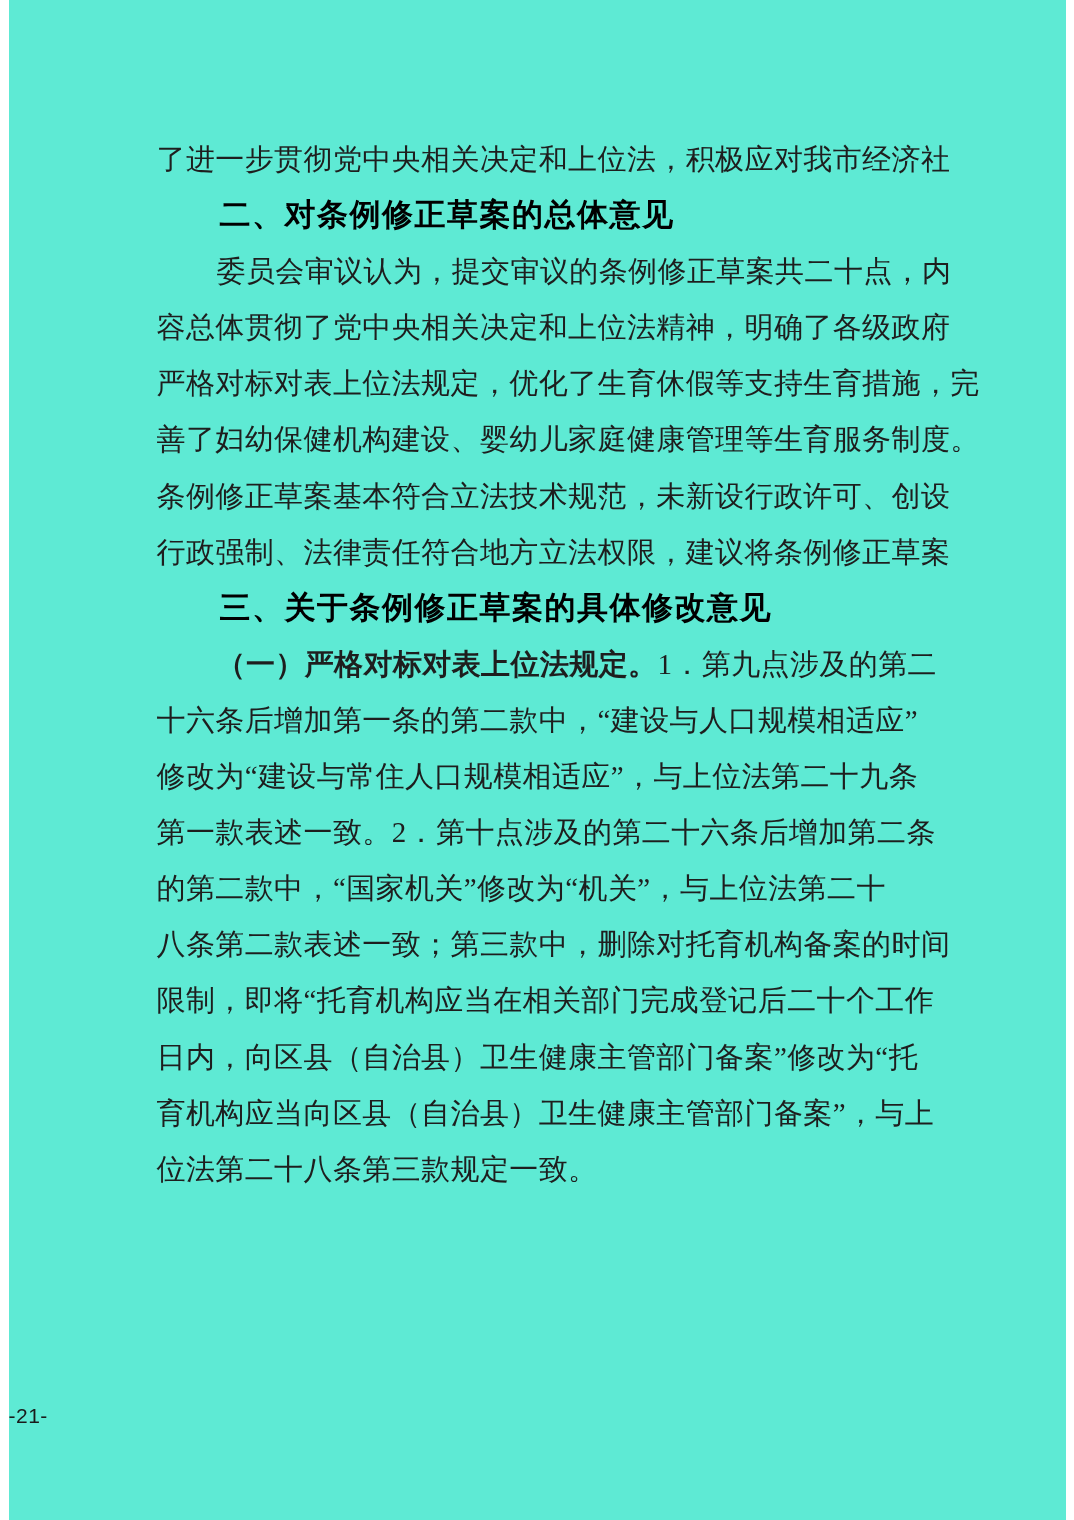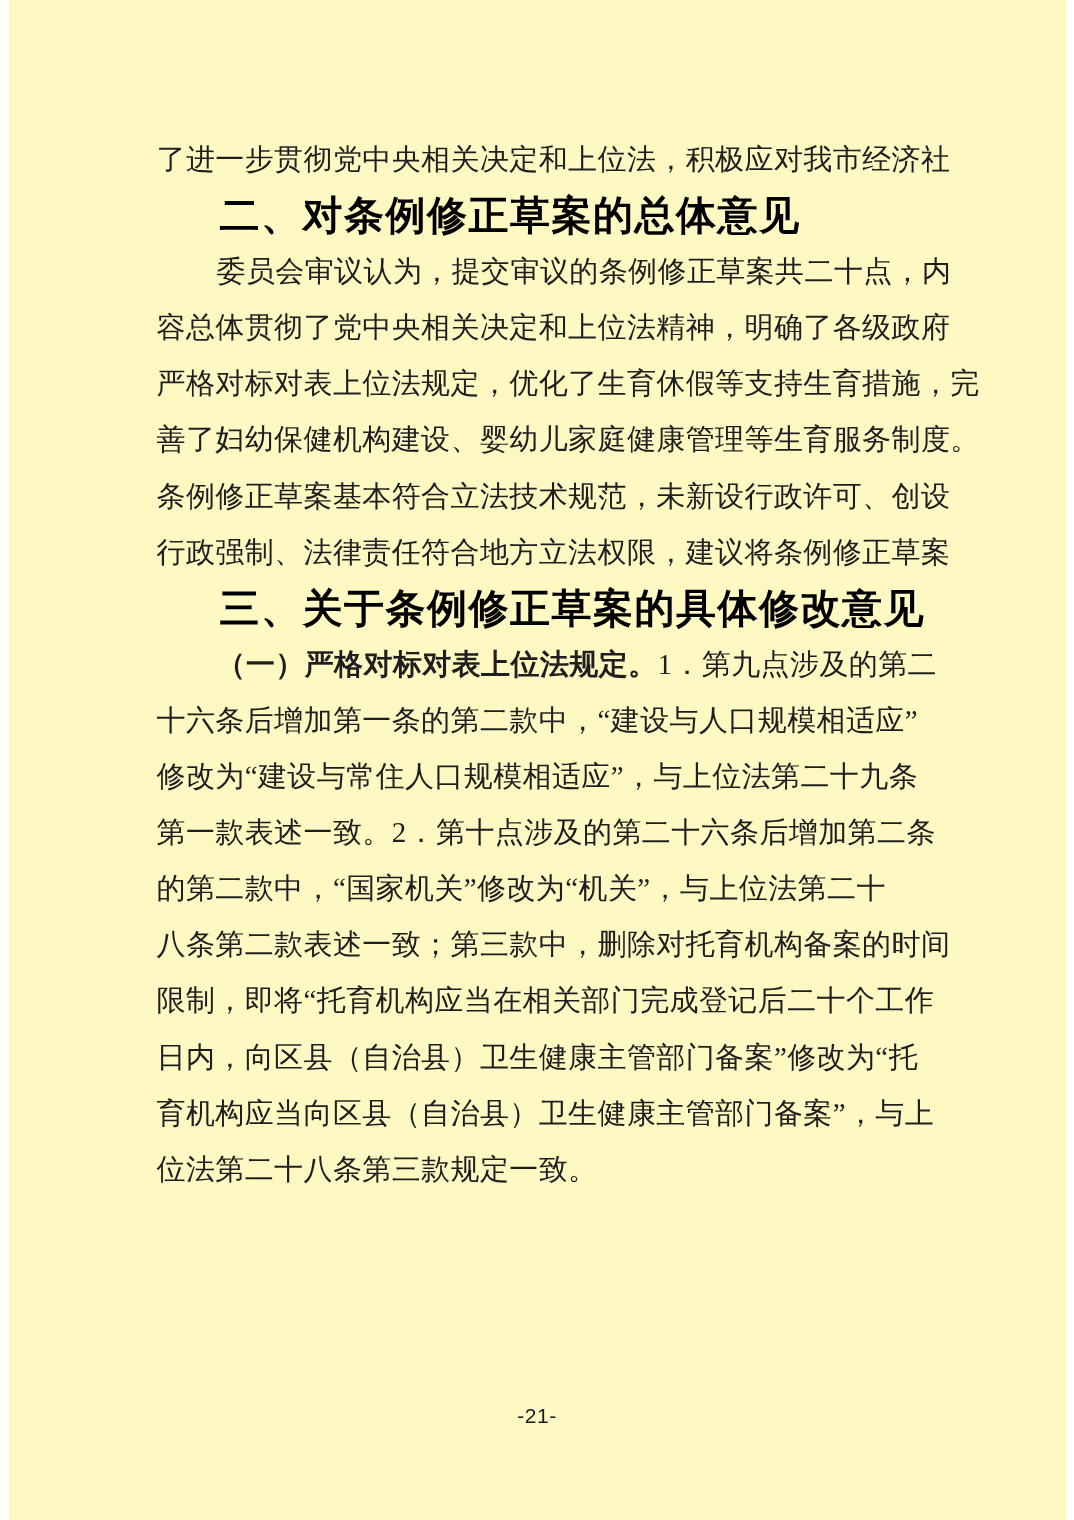--- a/index.html
+++ b/index.html
@@ -2,21 +2,21 @@
 <html lang="zh"><head>
 <meta charset="utf-8">
 <style>
   * { margin: 0; padding: 0; box-sizing: border-box; }
   html, body { background: #ffffff; }
   .page {
     position: relative;
     width: 1057px;
     height: 1520px;
     margin: 0 auto;
-    background: #fef9c3;
+    background: #5eead4;
     overflow: hidden;
     font-family: "Liberation Serif", "DejaVu Serif", serif;
   }
   .text-block {
     position: absolute;
     left: 148px;
     top: 131px;
     width: 810px;
   }
   .line {
@@ -27,31 +27,31 @@
     color: #1e1e1e;
     white-space: nowrap;
     letter-spacing: 0.4px;
     font-weight: 400;
   }
   .indent { padding-left: 60px; }
   .heading {
     font-family: "Liberation Sans", "DejaVu Sans", sans-serif;
     font-weight: 700;
     color: #000000;
-    font-size: 40px;
+    font-size: 31px;
     letter-spacing: 1.5px;
     padding-left: 63px;
   }
   .lead { font-weight: 700; }
   .page-footer {
     position: absolute;
     top: 1404px;
     left: 0;
     width: 100%;
-    text-align: center;
+    text-align: left;
   }
   .page-number {
     font-family: "Liberation Sans", "DejaVu Sans", sans-serif;
     font-size: 21px;
     color: #1a1a1a;
     letter-spacing: 0.5px;
   }
 </style>
 </head>
 <body>

